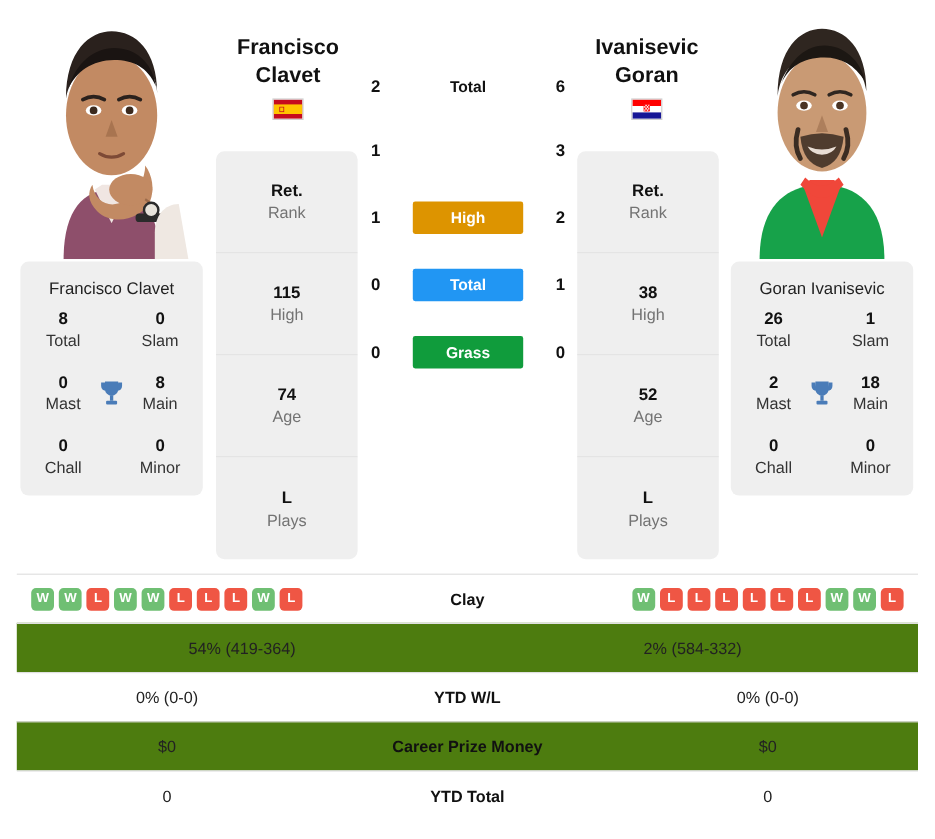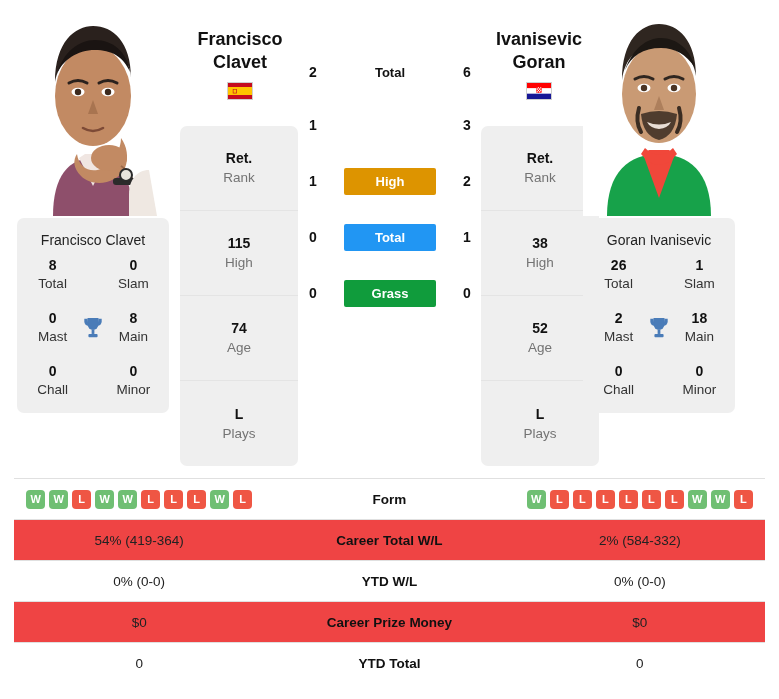--- a/index.html
+++ b/index.html
@@ -21,21 +21,21 @@
     height: 478px;
   }
 
   
   .player-col {
     position: absolute;
     top: 8px;
     width: 152px;
   }
   .player-col.left  { left: 17px; }
-  .player-col.right { left: 583px; }
+  .player-col.right { left: 609px; }
 
   .photo {
     width: 152px;
     height: 208px;
     overflow: hidden;
     background: #ffffff;
     position: relative;
   }
   .photo svg { display: block; width: 152px; height: 208px; }
 
@@ -137,21 +137,21 @@
   }
 
   
   .table { position: absolute; left: 14px; top: 478px; width: 751px; }
   .trow {
     display: flex;
     align-items: center;
     height: 41px;
     border-top: 1px solid #e0e0e0;
   }
-  .trow.alt { background: #ef4444; }
+  .trow.alt { background: #4d7c0f; }
   .tcell {
     flex: 1 1 0;
     text-align: center;
     font-size: 13.5px;
     color: #222;
   }
   .tcell.mid { font-weight: bold; color: #111; }
   .form-wrap {
     display: flex;
     justify-content: center;
@@ -458,40 +458,39 @@
             <div class="badge l">L</div>
             <div class="badge w">W</div>
             <div class="badge w">W</div>
             <div class="badge l">L</div>
             <div class="badge l">L</div>
             <div class="badge l">L</div>
             <div class="badge w">W</div>
             <div class="badge l">L</div>
           </div>
       </div>
-      <div class="tcell mid">Form</div>
+      <div class="tcell mid">Clay</div>
       <div class="tcell">
         <div class="form-wrap" id="form-right">
             <div class="badge w">W</div>
             <div class="badge l">L</div>
             <div class="badge l">L</div>
             <div class="badge l">L</div>
             <div class="badge l">L</div>
             <div class="badge l">L</div>
             <div class="badge l">L</div>
             <div class="badge w">W</div>
             <div class="badge w">W</div>
             <div class="badge l">L</div>
           </div>
       </div>
     </div>
 
     <div class="trow alt">
       <div class="tcell">54% (419-364)</div>
-      <div class="tcell mid">Career Total W/L</div>
       <div class="tcell">2% (584-332)</div>
     </div>
 
     <div class="trow">
       <div class="tcell">0% (0-0)</div>
       <div class="tcell mid">YTD W/L</div>
       <div class="tcell">0% (0-0)</div>
     </div>
 
     <div class="trow alt">

